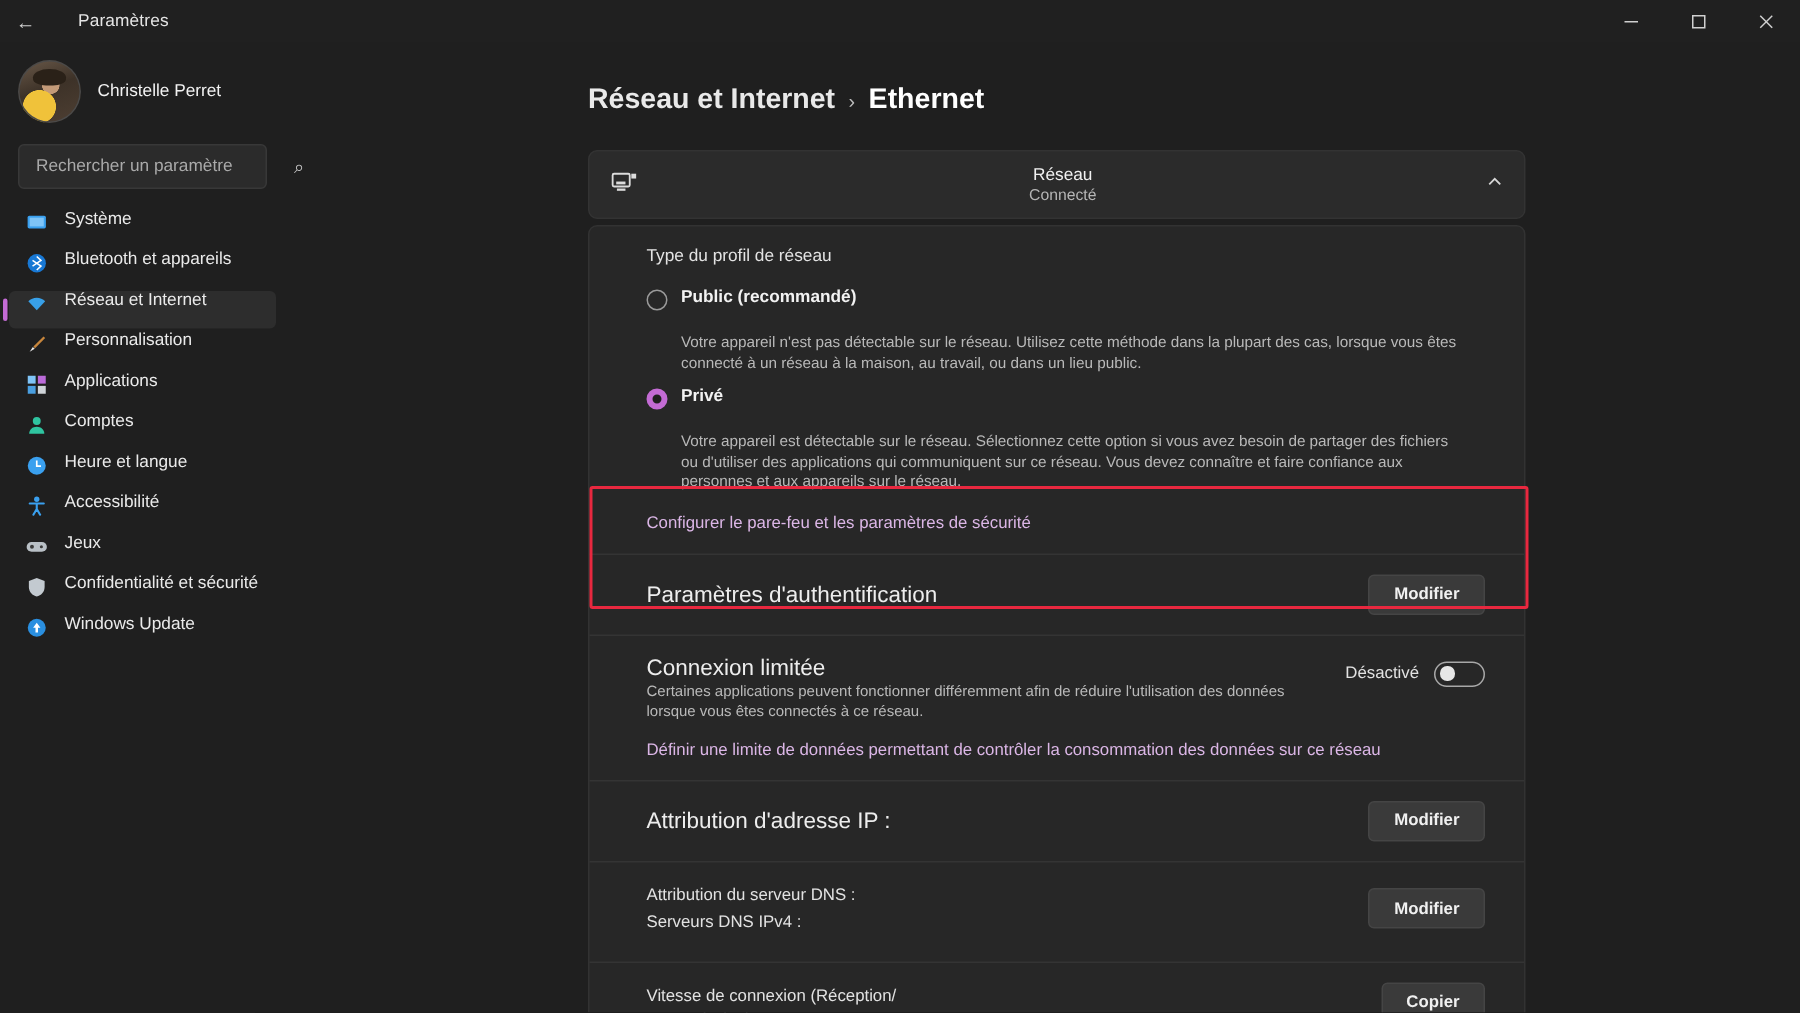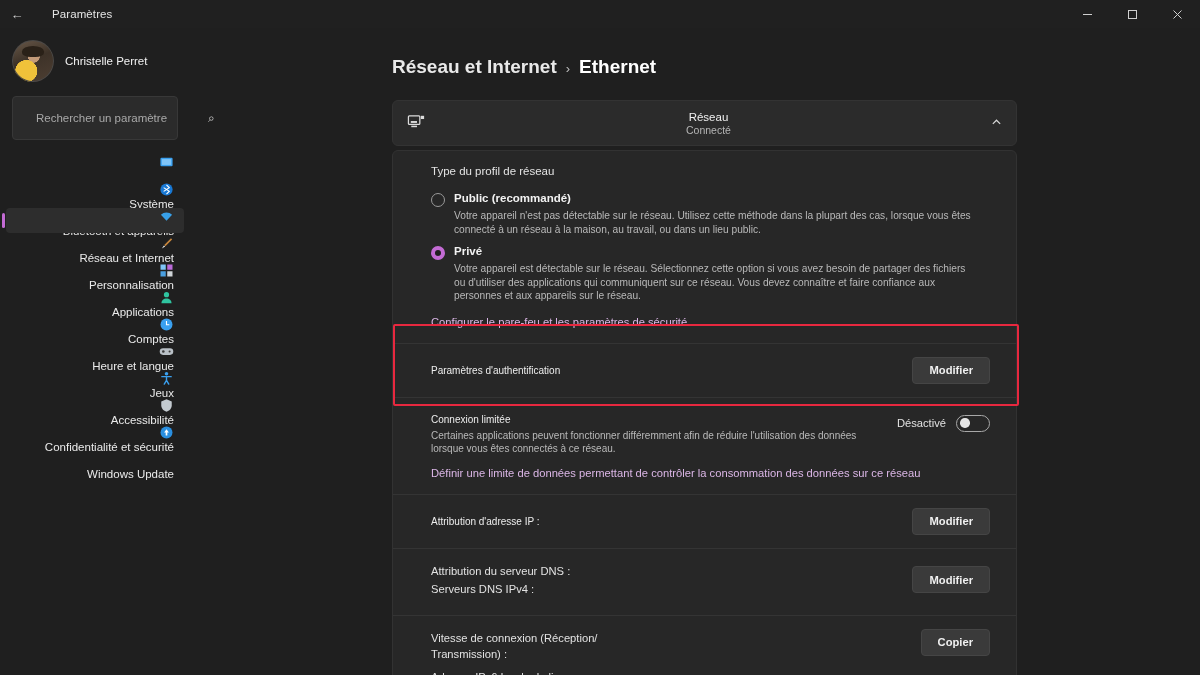--- a/index.html
+++ b/index.html
@@ -47,34 +47,34 @@
     position:relative; overflow:hidden; flex:0 0 42px;
   }
   .avatar:after{
     content:""; position:absolute; left:24%; top:14%; width:52%; height:26%;
     background:#2a2118; border-radius:50% 50% 40% 40%;
   }
   .uname { font-size:11.5px; color:#f2f2f2; }
 
   .searchwrap { padding:10px 6px 0 6px; }
   .search {
-    height:44px; background:#2b2b2b; border:1px solid #383838; border-radius:4px;
-    display:flex; align-items:center; padding:0 23px; gap:18px;
+    height:30px; background:#2b2b2b; border:1px solid #383838; border-radius:4px;
+    display:flex; align-items:center; padding:0 11px; gap:18px;
   }
   .search input {
     flex:1; background:transparent; border:0; outline:none;
     color:#d8d8d8; font-family:inherit; font-size:11.5px;
   }
   .search input::placeholder { color:#a9a9a9; }
   .search .mag { color:#c8c8c8; font-size:12px; }
 
   .navlist { margin-top:14px; }
   .navitem {
-    height:25px; display:flex; align-items:flex-end; gap:28px;
-    padding:0 10px; border-radius:4px; position:relative; margin-bottom:2px;flex-direction:column;
+    height:25px; display:flex; align-items:flex-start; gap:11px;
+    padding:0 10px; border-radius:4px; position:relative; margin-bottom:2px;
   }
   .navitem.active { background:#2d2d2d; }
   .navitem.active:before {
     content:""; position:absolute; left:-4px; top:5px;
     width:3px; height:15px; border-radius:2px; background:#c36bd4;
   }
   .navicon { width:16px; height:16px; flex:0 0 16px; display:flex; align-items:center; justify-content:center; }
   .navlabel { font-size:11.5px; color:#eaeaea; white-space:nowrap; }
 
   
@@ -109,31 +109,31 @@
   .sec-label { font-size:11.5px; color:#e3e3e3; margin-bottom:14px; }
 
   .radio-row { display:flex; gap:9px; margin-bottom:8px; }
   .radio {
     width:14px; height:14px; border-radius:50%; flex:0 0 14px; margin-top:2px;
     border:1.4px solid #9a9a9a; background:transparent;
   }
   .radio.on { border:4px solid #c36bd4; background:#1f1f1f; box-shadow:inset 0 0 0 2px #1f1f1f; }
   .radio-txt { flex:1; }
   .radio-title { font-size:11.5px; color:#f2f2f2; font-weight:600; line-height:15px; }
-  .radio-desc { font-size:10.2px; color:#b9b9b9; line-height:13.5px; margin-top:3px; max-width:556px; }
+  .radio-desc { font-size:10.2px; color:#b9b9b9; line-height:13.5px; margin-top:16px; max-width:556px; }
 
   .link { font-size:11.2px; color:#dbb6e6; text-decoration:none; display:inline-block; }
 
   .divider { height:1px; background:#343434; margin:0; }
 
   .row {
     display:flex; align-items:center; padding:13px 26px 13px 38px; gap:14px; min-height:42px;
   }
   .row .rtext { flex:1; }
-  .row-title { font-size:10px; color:#ededed; line-height:15px; }
+  .row-title { font-size:15px; color:#ededed; line-height:15px; }
   .row-desc  { font-size:10px; color:#b9b9b9; line-height:13.5px; margin-top:2px; max-width:505px; }
 
   .btn {
     background:#3a3a3a; border:1px solid #454545; border-radius:4px;
     color:#f0f0f0; font-family:inherit; font-size:11.2px;
     height:27px; padding:0 16px; white-space:nowrap;font-weight:bold;
   }
 
   .toggle-wrap { display:flex; align-items:center; gap:10px; }
   .toggle-label { font-size:11.2px; color:#e2e2e2; }
@@ -271,36 +271,36 @@
               <circle cx="8" cy="8" r="6.4" fill="#3aa0ef"></circle>
               <path d="M8 4.2v4h3" stroke="#fff" stroke-width="1.2" fill="none"></path>
             </svg>
         </span>
         <span class="navlabel">Heure et langue</span>
       </div>
 
       <div class="navitem">
         <span class="navicon">
           <svg width="15" height="15" viewBox="0 0 16 16">
+              <circle cx="8" cy="3" r="1.9" fill="#3aa0ef"></circle>
+              <path d="M3 6h10M8 6v4M8 10l-2.4 4M8 10l2.4 4" stroke="#3aa0ef" stroke-width="1.5" fill="none" stroke-linecap="round"></path>
+            </svg>
+        </span>
+        <span class="navlabel">Accessibilité</span>
+      </div>
+
+      <div class="navitem">
+        <span class="navicon">
+          <svg width="15" height="15" viewBox="0 0 16 16">
               <rect x="0.8" y="4.6" width="14.4" height="7" rx="3.5" fill="#b9c0c6"></rect>
               <circle cx="11.3" cy="8" r="1.1" fill="#3b3b3b"></circle>
               <circle cx="4.6" cy="8" r="1.4" fill="#3b3b3b"></circle>
             </svg>
         </span>
         <span class="navlabel">Jeux</span>
-      </div>
-
-      <div class="navitem">
-        <span class="navicon">
-          <svg width="15" height="15" viewBox="0 0 16 16">
-              <circle cx="8" cy="3" r="1.9" fill="#3aa0ef"></circle>
-              <path d="M3 6h10M8 6v4M8 10l-2.4 4M8 10l2.4 4" stroke="#3aa0ef" stroke-width="1.5" fill="none" stroke-linecap="round"></path>
-            </svg>
-        </span>
-        <span class="navlabel">Accessibilité</span>
       </div>
 
       <div class="navitem">
         <span class="navicon">
           <svg width="15" height="15" viewBox="0 0 16 16">
               <path d="M8 1.4 13.6 3.6v4.2c0 3.6-2.6 6-5.6 6.8-3-0.8-5.6-3.2-5.6-6.8V3.6z" fill="#c3cad0"></path>
             </svg>
         </span>
         <span class="navlabel">Confidentialité et sécurité</span>
       </div>

